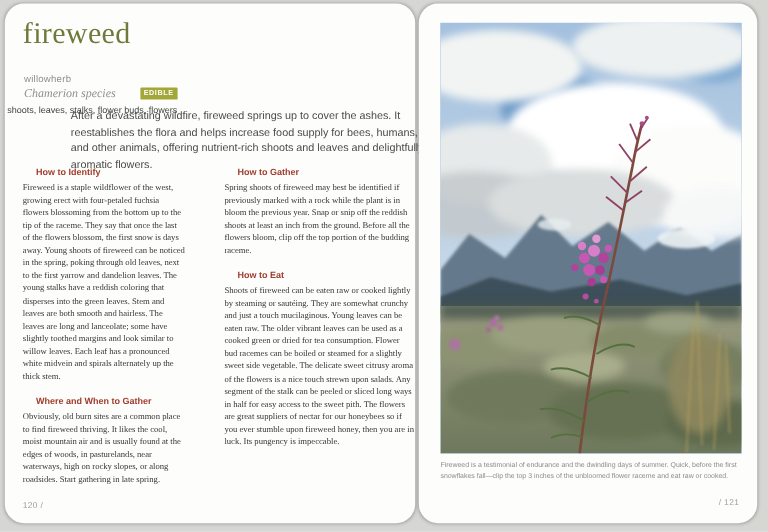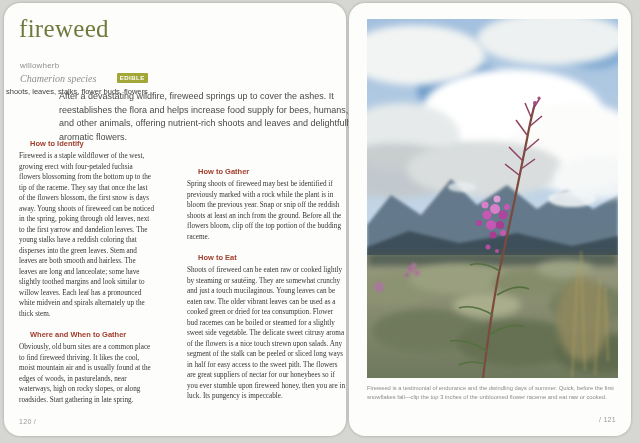--- a/index.html
+++ b/index.html
@@ -12,21 +12,21 @@
   
   .title{position:absolute;left:15px;top:12px;font-family:"Liberation Serif","DejaVu Serif",serif;font-size:25px;font-weight:500;color:#70793c;letter-spacing:.3px;}
   .species{position:absolute;left:16px;top:46px;font-family:"Liberation Serif",serif;font-style:italic;font-size:10px;color:#8f8f8c;margin-top:24px;}
   .common-name{position:absolute;left:16px;top:58px;font-size:8px;color:#8f8f8c;letter-spacing:.2px;}
   .badge-row{position:absolute;left:2px;top:70px;display:flex;align-items:flex-end;gap:4px;flex-direction:column;}
   .badge{background:#a2a738;color:#ffffff;font-size:6px;font-weight:bold;letter-spacing:.5px;padding:2px 3px 1.5px;border-radius:1px;}
   .badge-parts{font-size:7.5px;color:#3f3f3d;}
   .intro{position:absolute;left:15px;top:87px;width:306px;font-size:9px;line-height:1.5;color:#4a4a48;margin-left:40px;}
   .columns{position:absolute;left:15px;top:136px;display:flex;gap:32px;}
   .col1{width:136px;}
-  .col2{width:158px;margin-top:28px;}
+  .col2{width:158px;}
   .sec-h{margin:0 0 3px;padding-left:11px;font-size:7.5px;font-weight:bold;color:#a03d2d;}
   .sec-h.gap{margin-top:11px;}
   .sec-b{margin:0;font-family:"Liberation Serif","DejaVu Serif",serif;font-size:7.2px;line-height:1.46;color:#353533;}
   .pagenum{position:absolute;font-size:7px;color:#9b9b98;letter-spacing:.3px;}
   .pagenum-left{left:15px;top:415px;}
   .pagenum-right{right:15px;top:413px;}
 
   
   .photo{position:absolute;left:18px;top:16px;width:251px;height:359px;overflow:hidden;background:#9db8d4;}
   .photo svg{display:block;}

